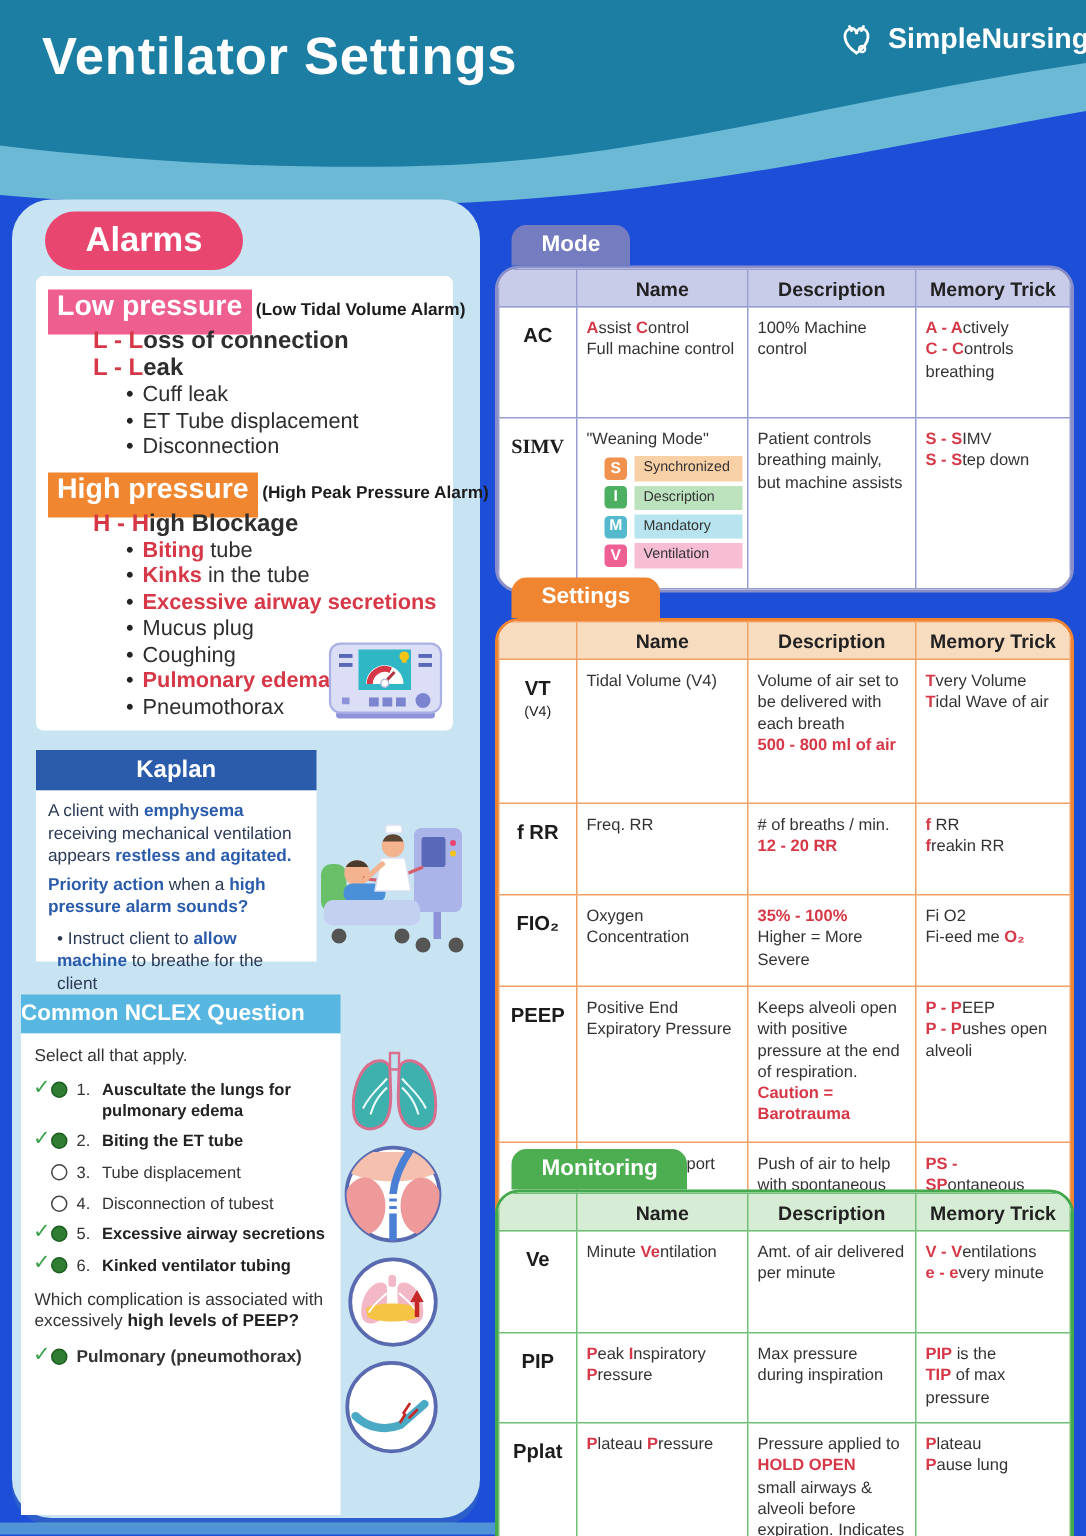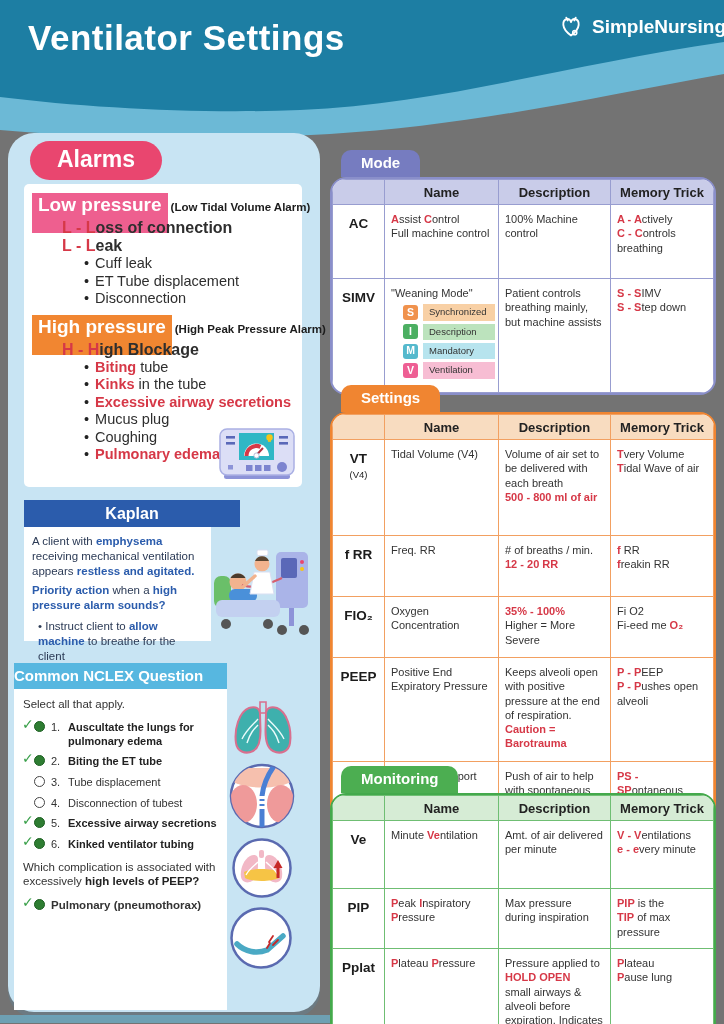--- a/index.html
+++ b/index.html
@@ -1,46 +1,46 @@
 <!DOCTYPE html>
 <html style="--header-teal: #1d7ea3; --wave-light: #6cb9d6; --panel-blue: #c8e4f3; --alarm-pink: #e9466f; --low-pink: #ee5f8f; --high-orange: #f18631; --kaplan-blue: #2b5cac; --nclex-blue: #57b7e0; --accent-red: #d63847; --check-green: #3aa04a;"><head>
 <meta charset="utf-8">
 <style>
   html,body{margin:0;padding:0;background:#fff;}
-  #page{position:relative;width:724px;height:1024px;background:#737373;overflow:hidden;
+  #page{position:relative;width:724px;height:1024px;background:#1d4ed8;overflow:hidden;
         font-family:"Liberation Sans","DejaVu Sans",sans-serif;}
   
   #wave{position:absolute;left:0;top:0;width:724px;height:150px;}
   #page-title{position:absolute;left:28px;top:18px;color:#fff;font-size:35px;font-weight:600;letter-spacing:.5px;}
   #brand{position:absolute;left:556px;top:12px;display:flex;align-items:center;gap:6px;color:#fff;}
   #brand .bname{font-size:19px;font-weight:bold;}
   
   #panel{position:absolute;left:8px;top:133px;width:312px;height:879px;background:var(--panel-blue);
          border-radius:26px;box-shadow:0 5px 0 rgba(90,140,170,.28);}
   #bottom-strip{position:absolute;left:0;top:1015px;width:698px;height:8px;background:var(--wave-light);
          opacity:.65;border-radius:0 6px 6px 0;}
   #alarms-badge{position:absolute;left:30px;top:141px;background:var(--alarm-pink);color:#fff;
          font-size:23px;font-weight:bold;padding:5px 27px 7px;border-radius:26px;}
   #card1{position:absolute;left:24px;top:184px;width:278px;height:303px;background:#fff;border-radius:5px;
          padding:9px 8px;box-sizing:border-box;}
   .hl-line{white-space:nowrap;line-height:24px;}
-  .hl{color:#fff;font-weight:bold;font-size:19px;padding:1px 6px 18px;}
+  .hl{color:#fff;font-weight:bold;font-size:19px;padding:1px 6px 8px;}
   .hl.pink{background:var(--low-pink);}
   .hl.orange{background:var(--high-orange);}
   .hl-sub{font-weight:bold;font-size:11.5px;color:#1c1c1c;margin-left:3px;}
   .mnem{margin-left:30px;color:#2e2e2e;}
   .mnem>div{font-size:16px;font-weight:bold;line-height:18px;}
   .mnem .rd,.rd{color:var(--accent-red);font-weight:bold;}
   .blist{margin-left:52px;color:#2e2e2e;}
   .blist>div{font-size:14.5px;line-height:17.5px;}
   .blist>div::before{content:"•";margin-right:6px;color:#222;}
   #high-block{margin-top:7px;}
   #vent-icon{position:absolute;right:6px;bottom:6px;}
   
-  #kaplan-head{position:absolute;left:24px;top:500px;width:216px;height:27px;background:var(--kaplan-blue);
+  #kaplan-head{position:absolute;left:24px;top:500px;width:187px;height:27px;background:var(--kaplan-blue);
          color:#fff;font-weight:bold;font-size:16px;text-align:center;line-height:27px;}
   #kaplan-card{position:absolute;left:24px;top:527px;width:187px;height:114px;background:#fff;
          padding:7px 8px;box-sizing:border-box;font-size:11.5px;line-height:1.3;color:#2b3a55;}
   #kaplan-card .bb{font-weight:bold;color:var(--kaplan-blue);}
   #kaplan-card .p2{margin-top:4px;}
   #kaplan-card .kbul{margin-top:6px;margin-left:6px;}
   #kaplan-card .kbul::before{content:"• ";color:#2b3a55;}
   
   #nclex-head{position:absolute;left:14px;top:663px;width:213px;height:26px;background:var(--nclex-blue);
          color:#fff;font-weight:bold;font-size:15px;text-align:left;line-height:26px;}
@@ -133,20 +133,21 @@
     <div class="mnem">
         <div><span class="rd">H - H</span><span>igh Blockage</span></div>
       </div>
     <div class="blist">
         <div><span class="rd">Biting</span><span> tube</span></div>
         <div><span class="rd">Kinks</span><span> in the tube</span></div>
         <div><span class="rd">Excessive airway secretions</span></div>
         <div><span>Mucus plug</span></div>
         <div><span>Coughing</span></div>
         <div><span class="rd">Pulmonary edema</span></div>
+        <div><span>Pneumothorax</span></div>
       </div>
 
     <svg id="vent-icon" width="78" height="54" viewBox="0 0 78 54">
       <rect x="6" y="47" width="66" height="5" rx="2.5" fill="#8d93d8"></rect>
       <rect x="2" y="2" width="74" height="46" rx="7" fill="#dcdef6" stroke="#aab0e4" stroke-width="1.5"></rect>
       <rect x="8" y="9" width="9" height="2.6" fill="#5a68b8"></rect>
         <rect x="8" y="15" width="9" height="2.6" fill="#5a68b8"></rect>
       <rect x="61" y="9" width="9" height="2.6" fill="#5a68b8"></rect>
         <rect x="61" y="15" width="9" height="2.6" fill="#5a68b8"></rect>
       <rect x="21" y="6" width="35" height="27" fill="#2fb7c5"></rect>
@@ -324,21 +325,21 @@
               </td>
               <td style="border-color: rgb(152, 157, 208);">
                 <div><span>100% Machine control</span></div>
               </td>
               <td style="border-color: rgb(152, 157, 208);">
                 <div><span class="rd">A - A</span><span>ctively</span></div>
                 <div><span class="rd">C - C</span><span>ontrols breathing</span></div>
               </td>
             </tr>
             <tr>
-              <td class="abbr" style="border-color: rgb(152, 157, 208);">SIMV</td>
+              <td class="abbr" style="border-color: rgb(152, 157, 208); font-family: Liberation Serif, serif;">SIMV</td>
               <td style="border-color: rgb(152, 157, 208);">
                 <div><span>"Weaning Mode"</span></div>
                 <div class="simv">
                   <div class="srow">
                     <span class="sbox" style="background: rgb(240, 146, 77);">S</span>
                     <span class="sword" style="background: rgb(248, 208, 165);">Synchronized</span>
                   </div>
                   <div class="srow">
                     <span class="sbox" style="background: rgb(76, 175, 98);">I</span>
                     <span class="sword" style="background: rgb(188, 227, 189);">Description</span>

